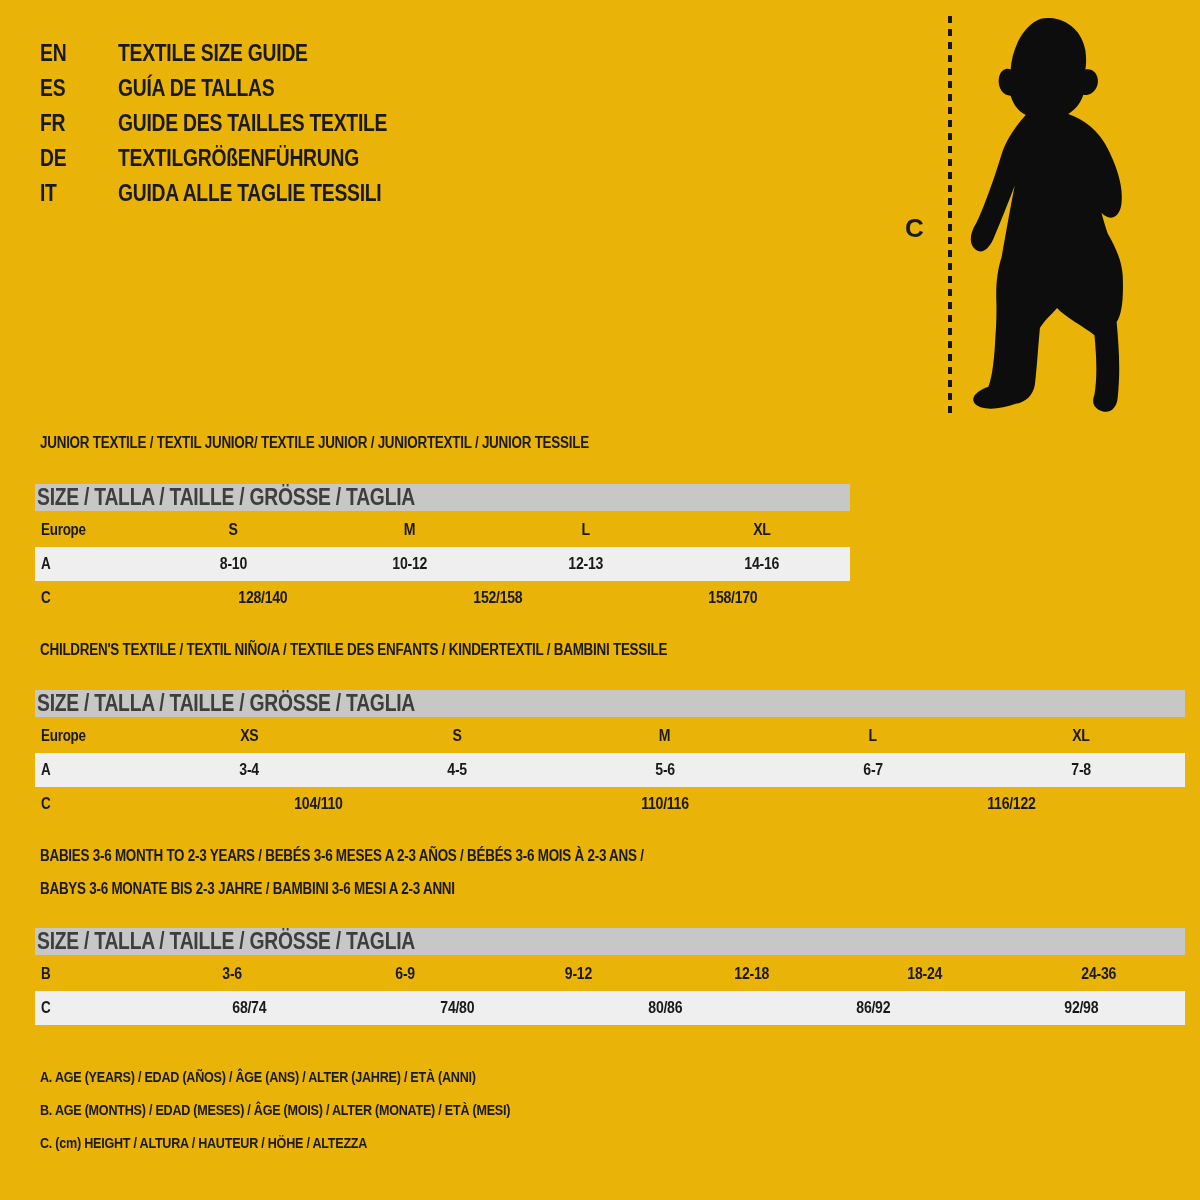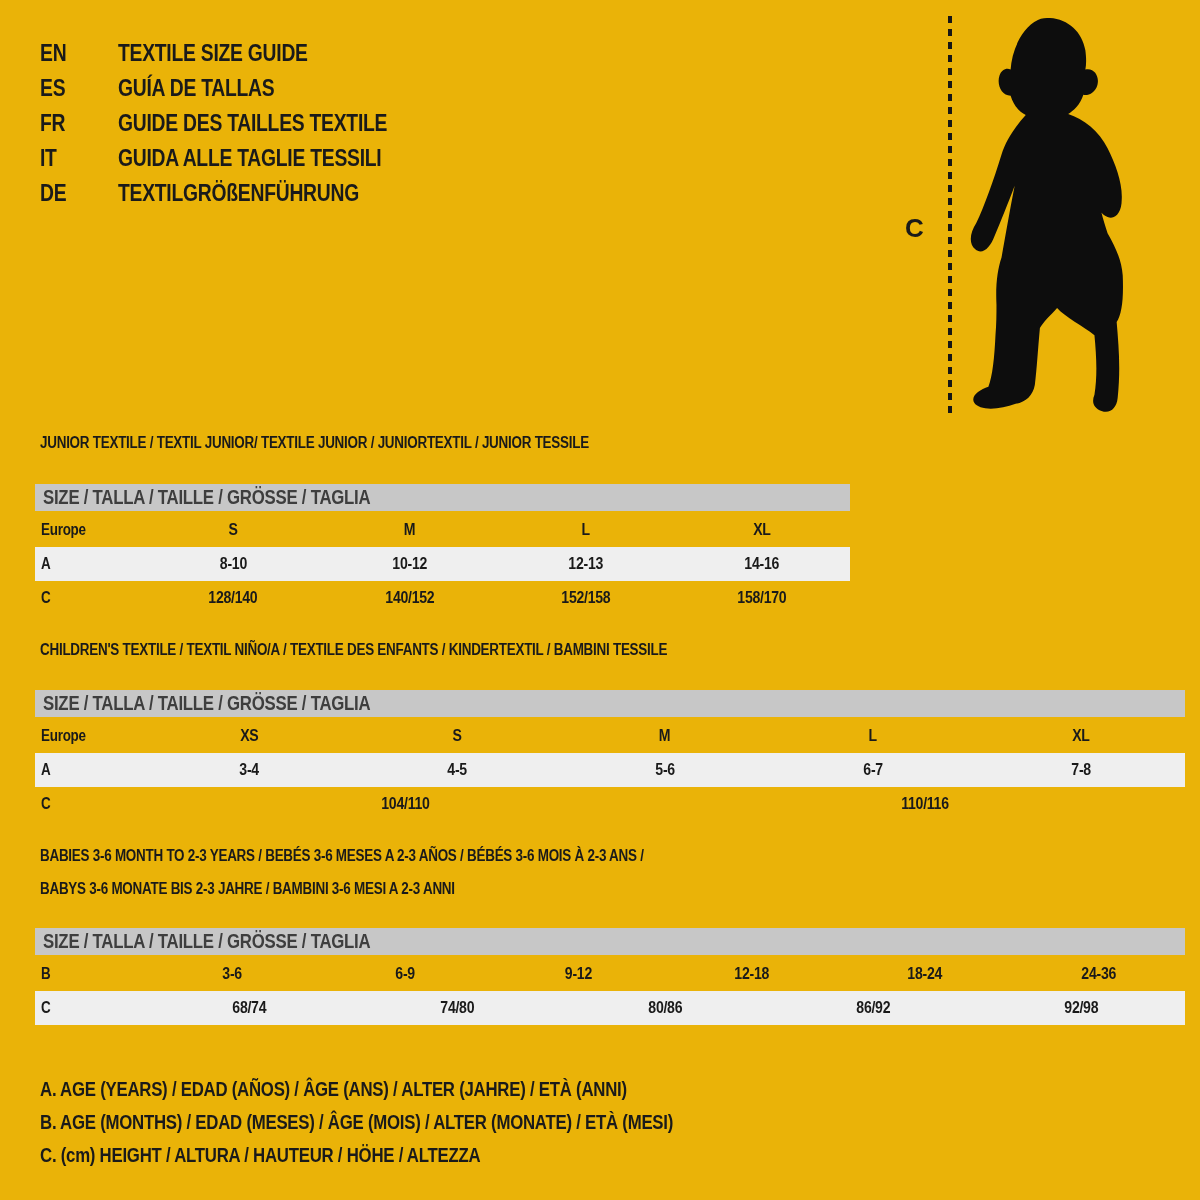--- a/index.html
+++ b/index.html
@@ -35,55 +35,55 @@
     background:repeating-linear-gradient(to bottom,#161616 0px,#161616 7px,transparent 7px,transparent 13px);
   }
   .figure-c{position:absolute;left:905px;top:213px;font-size:26px;font-weight:bold;}
   .silhouette{position:absolute;left:962px;top:14px;}
   
   .sec-title{position:absolute;left:40px;font-size:16px;font-weight:bold;line-height:25px;}
   
   .tbl{position:absolute;left:35px;}
   .tbl-header{
     height:27px;line-height:27px;background:#c7c7c7;color:#3e3e3e;
-    font-size:20px;font-weight:bold;padding-left:8px;margin-bottom:2px;
+    font-size:23px;font-weight:bold;padding-left:2px;margin-bottom:2px;
   }
   .trow{display:flex;height:34px;line-height:34px;font-size:16px;font-weight:bold;}
   .trow.shade{background:#efefef;}
   .trow .lbl{width:110px;text-align:left;padding-left:6px;box-sizing:border-box;}
   .trow .cell{flex:1;text-align:center;}
   
   .legend{position:absolute;left:40px;top:1068px;}
-  .legend-line{height:33px;font-size:20px;font-weight:bold;display:flex;align-items:flex-end;}
+  .legend-line{height:33px;font-size:15px;font-weight:bold;display:flex;align-items:flex-start;}
 </style>
 </head>
 <body>
 
 <div class="page">
 
   <div class="lang-block">
     <div class="lang-row">
       <span class="lang-code"><span class="cond">EN</span></span>
       <span class="cond">TEXTILE SIZE GUIDE</span>
     </div>
     <div class="lang-row">
       <span class="lang-code"><span class="cond">ES</span></span>
       <span class="cond">GUÍA DE TALLAS</span>
     </div>
     <div class="lang-row">
       <span class="lang-code"><span class="cond">FR</span></span>
       <span class="cond">GUIDE DES TAILLES TEXTILE</span>
     </div>
     <div class="lang-row">
+      <span class="lang-code"><span class="cond">DE</span></span>
+      <span class="cond">TEXTILGRÖßENFÜHRUNG</span>
+    </div>
+    <div class="lang-row">
       <span class="lang-code"><span class="cond">IT</span></span>
       <span class="cond">GUIDA ALLE TAGLIE TESSILI</span>
-    </div>
-    <div class="lang-row">
-      <span class="lang-code"><span class="cond">DE</span></span>
-      <span class="cond">TEXTILGRÖßENFÜHRUNG</span>
     </div>
   </div>
 
   <div class="dash-line"></div>
   <div class="figure-c">C</div>
   <svg class="silhouette" width="174" height="404" viewBox="0 0 170 400" aria-hidden="true">
     <path fill="#0d0d0d" d="M86,4
       C104,5 118,18 121,36 C122,44 122,50 121,55
       C130,53 135,62 133,70 C131,78 124,81 119,80
       C116,90 109,96 104,99
@@ -124,21 +124,20 @@
     <div class="trow shade">
       <span class="lbl"><span class="cond">A</span></span>
       <span class="cell"><span class="cellc">8-10</span></span>
       <span class="cell"><span class="cellc">10-12</span></span>
       <span class="cell"><span class="cellc">12-13</span></span>
       <span class="cell"><span class="cellc">14-16</span></span>
     </div>
     <div class="trow">
       <span class="lbl"><span class="cond">C</span></span>
       <span class="cell"><span class="cellc">128/140</span></span>
-      <span class="cell"><span class="cellc">140/152</span></span>
       <span class="cell"><span class="cellc">152/158</span></span>
       <span class="cell"><span class="cellc">158/170</span></span>
     </div>
   </div>
 
   <div class="sec-title" style="top:637px;">
     <span class="cond">CHILDREN'S TEXTILE / TEXTIL NIÑO/A / TEXTILE DES ENFANTS / KINDERTEXTIL / BAMBINI TESSILE</span>
   </div>
   <div class="tbl" style="top:690px;width:1150px;">
     <div class="tbl-header">
@@ -157,20 +156,21 @@
       <span class="cell"><span class="cellc">3-4</span></span>
       <span class="cell"><span class="cellc">4-5</span></span>
       <span class="cell"><span class="cellc">5-6</span></span>
       <span class="cell"><span class="cellc">6-7</span></span>
       <span class="cell"><span class="cellc">7-8</span></span>
     </div>
     <div class="trow">
       <span class="lbl"><span class="cond">C</span></span>
       <span class="cell"><span class="cellc">104/110</span></span>
       <span class="cell"><span class="cellc">110/116</span></span>
+      <span class="cell"><span class="cellc">116/122</span></span>
     </div>
   </div>
 
   <div class="sec-title" style="top:843px;">
     <span class="cond">BABIES 3-6 MONTH TO 2-3 YEARS / BEBÉS 3-6 MESES A 2-3 AÑOS / BÉBÉS 3-6 MOIS À 2-3 ANS /</span><br>
     <span class="cond" style="margin-top:8px;">BABYS 3-6 MONATE BIS 2-3 JAHRE / BAMBINI 3-6 MESI A 2-3 ANNI</span>
   </div>
   <div class="tbl" style="top:928px;width:1150px;">
     <div class="tbl-header">
       <span class="cond">SIZE / TALLA / TAILLE / GRÖSSE / TAGLIA</span>

